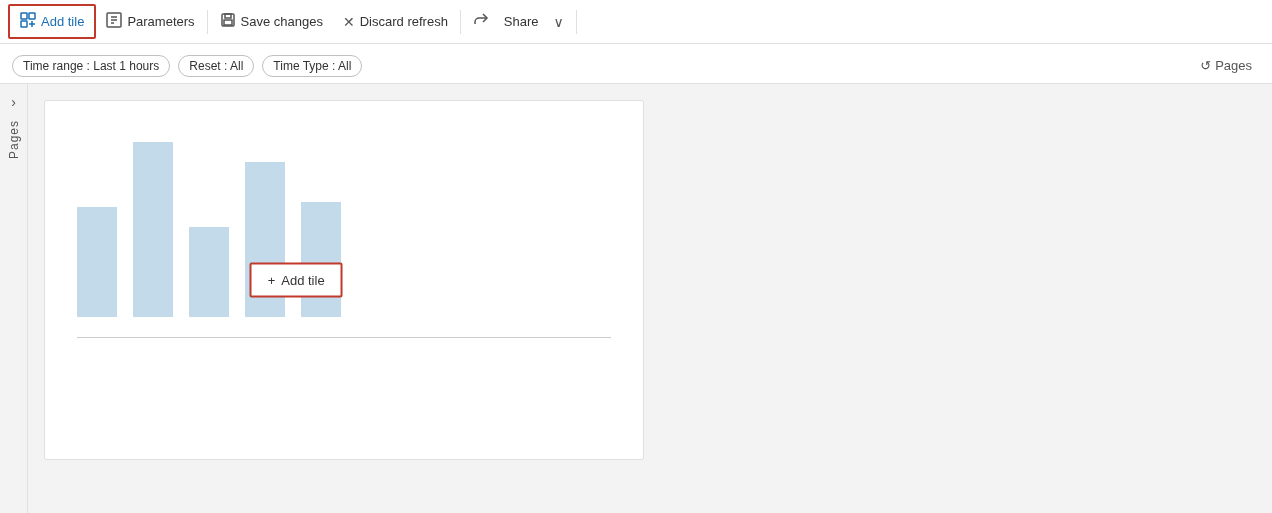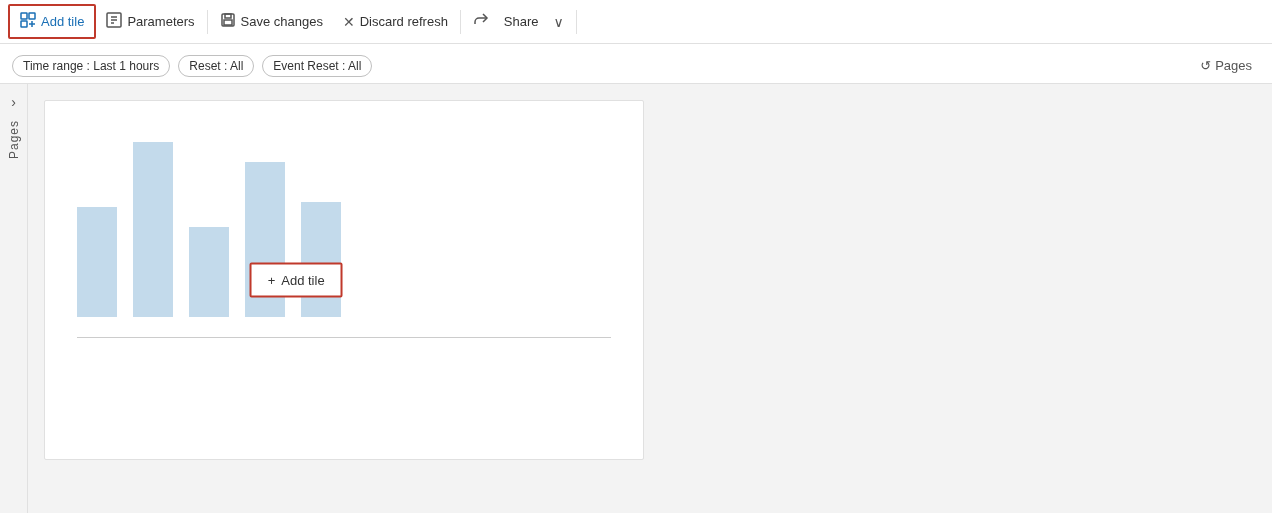--- a/index.html
+++ b/index.html
@@ -268,21 +268,21 @@
 </div>
 
 <div class="filter-row">
   <button class="filter-chip">
     <span>Time range : Last 1 hours</span>
   </button>
   <button class="filter-chip">
     <span>Reset : All</span>
   </button>
   <button class="filter-chip">
-    <span>Event Reset : All</span>
+    <span>Time Type : All</span>
   </button>
 
   <button class="reset-btn">
     <span class="icon">↺</span>
     <span>Pages</span>
   </button>
 </div>
 
 <div class="main-area">
 

